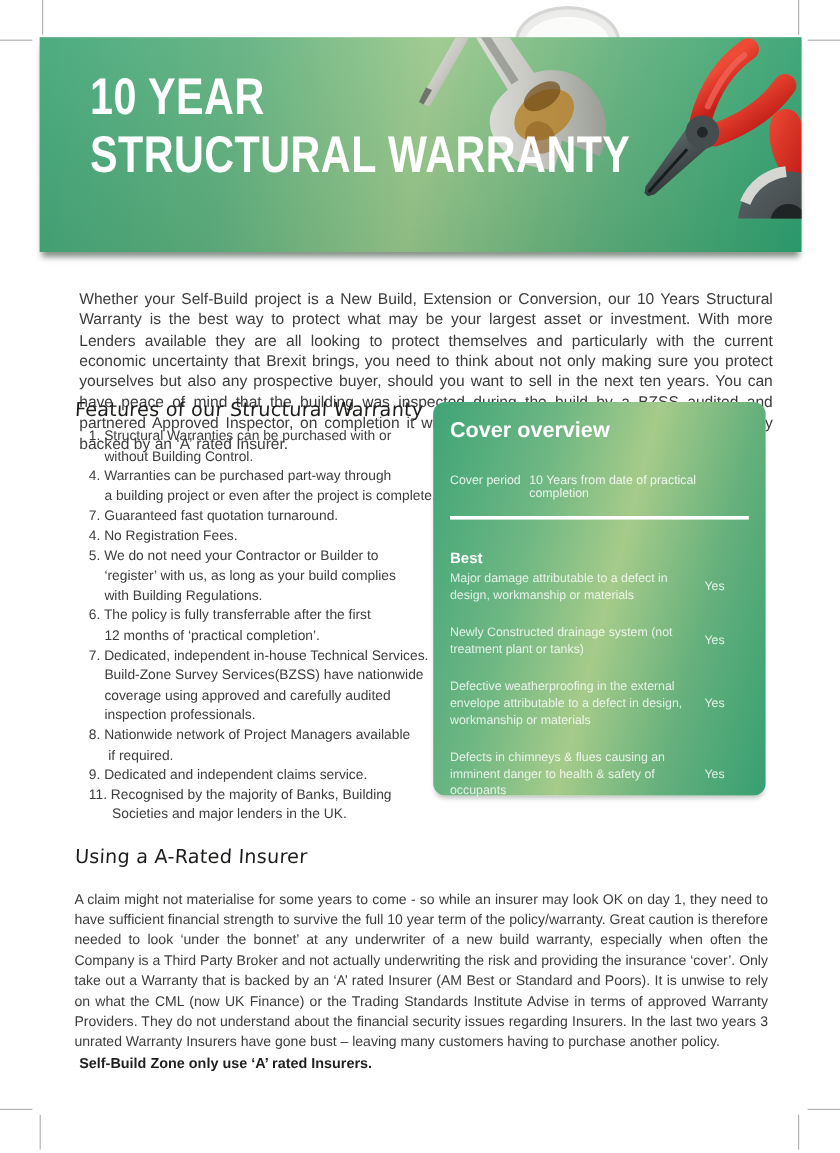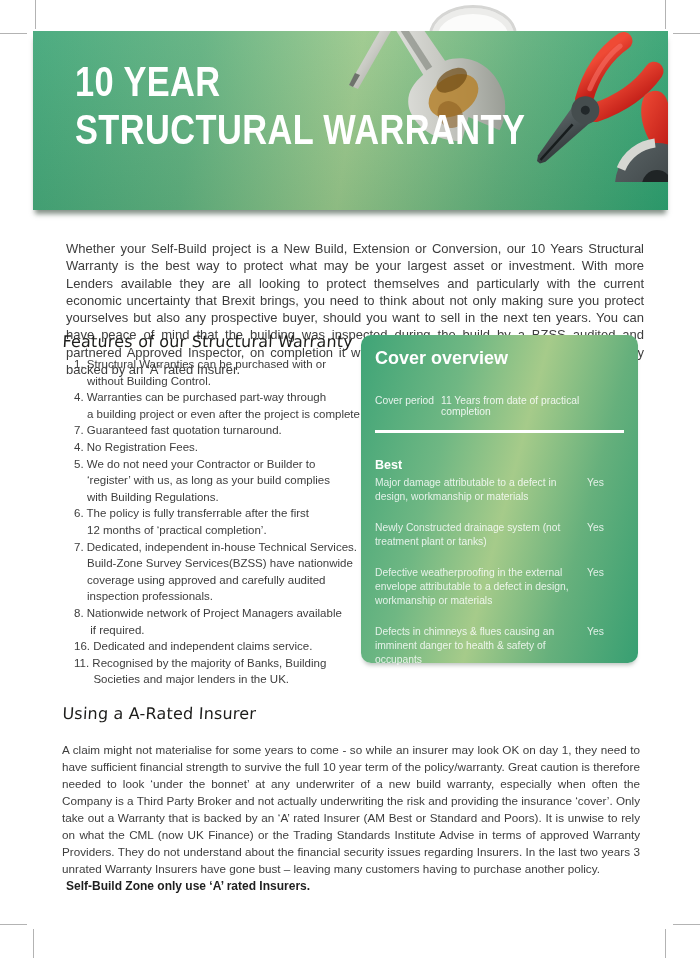--- a/index.html
+++ b/index.html
@@ -58,21 +58,21 @@
     box-sizing:border-box;border-radius:10px;padding:13px 14px;
     background:linear-gradient(105deg,#3fa477 0%,#6fb783 30%,#a6cb8a 52%,#66b07c 75%,#379f72 100%);
     color:#ffffff;box-shadow:0 4px 4px -2px rgba(60,80,65,0.35);
   }
   .cb-title{font-size:18px;font-weight:bold;margin-bottom:26px;}
   .cb-period{font-size:10.3px;color:rgba(255,255,255,0.85);display:flex;margin-bottom:13px;}
   .cb-plabel{flex:0 0 66px;}
   .cb-pvalue{flex:1;}
   .cb-hr{border:none;height:3px;background:#ffffff;margin:2px 0 0 0;}
   .cb-section{font-size:12.5px;font-weight:bold;margin:25px 0 4px 0;}
-  .cb-row{display:flex;margin-bottom:17px;font-size:10.3px;line-height:14px;color:rgba(255,255,255,0.82);}
+  .cb-row{display:flex;margin-bottom:17px;font-size:10.3px;line-height:14px;color:rgba(255,255,255,0.82);align-items:center;}
   .cb-text{flex:0 0 200px;white-space:pre-line;}
   .cb-yes{flex:1;text-align:left;padding-left:12px;}
   
   .insurer-heading{position:absolute;left:62px;top:704px;}
   .insurer-body{
     position:absolute;left:62px;top:729px;width:578px;
     font-size:11.7px;line-height:17.1px;text-align:justify;
   }
   .insurer-note{
     position:absolute;left:66px;top:879px;font-size:12px;font-weight:bold;color:#1f1f1f;
@@ -167,30 +167,30 @@
 ‘register’ with us, as long as your build complies
 with Building Regulations.</p>
   <p>6. The policy is fully transferrable after the first
 12 months of ‘practical completion’.</p>
   <p>7. Dedicated, independent in-house Technical Services.
 Build-Zone Survey Services(BZSS) have nationwide
 coverage using approved and carefully audited
 inspection professionals.</p>
   <p>8. Nationwide network of Project Managers available
 &nbsp;if required.</p>
-  <p>16. Dedicated and independent claims service.</p>
+  <p>9. Dedicated and independent claims service.</p>
   <p>11. Recognised by the majority of Banks, Building
 &nbsp;&nbsp;Societies and major lenders in the UK.</p>
 </div>
 
 <div class="cover-box">
   <div class="cb-title">Cover overview</div>
   <div class="cb-period">
     <span class="cb-plabel">Cover period</span>
-    <span class="cb-pvalue">11 Years from date of practical completion</span>
+    <span class="cb-pvalue">10 Years from date of practical completion</span>
   </div>
   <hr class="cb-hr">
   <div class="cb-section">Best</div>
 
   <div class="cb-row">
     <div class="cb-text">Major damage attributable to a defect in
 design, workmanship or materials</div>
     <div class="cb-yes">Yes</div>
   </div>
   <div class="cb-row">

